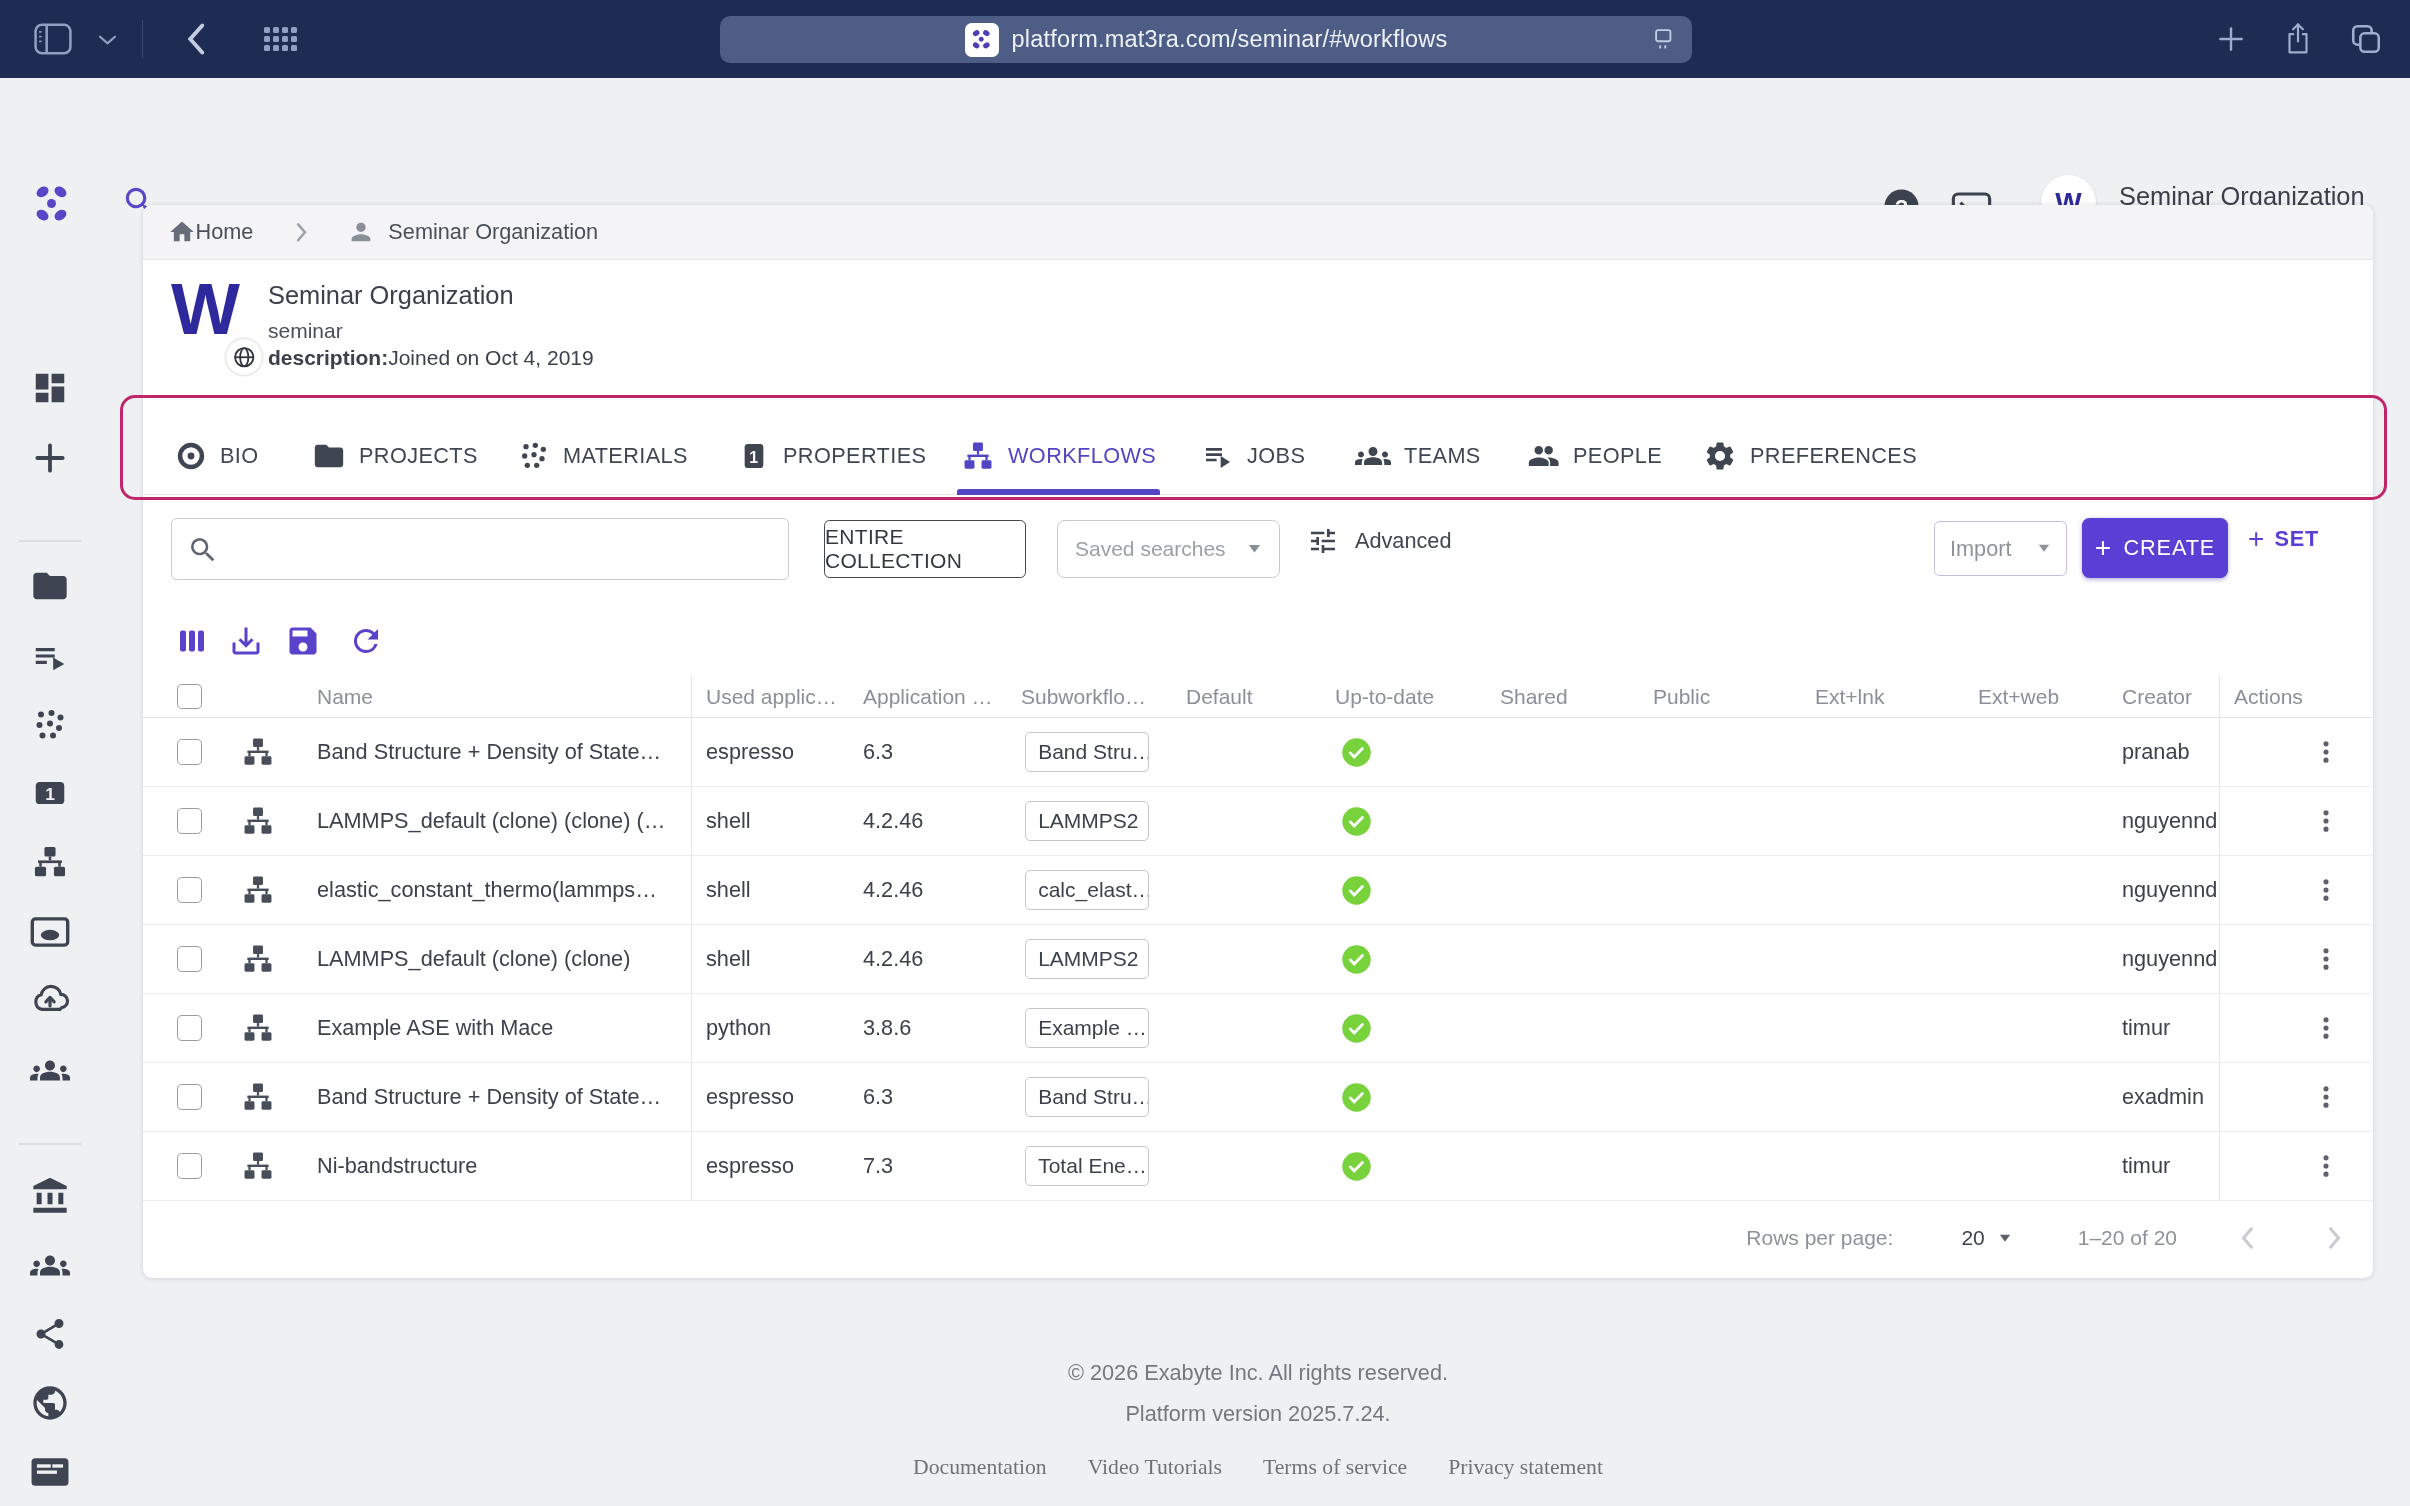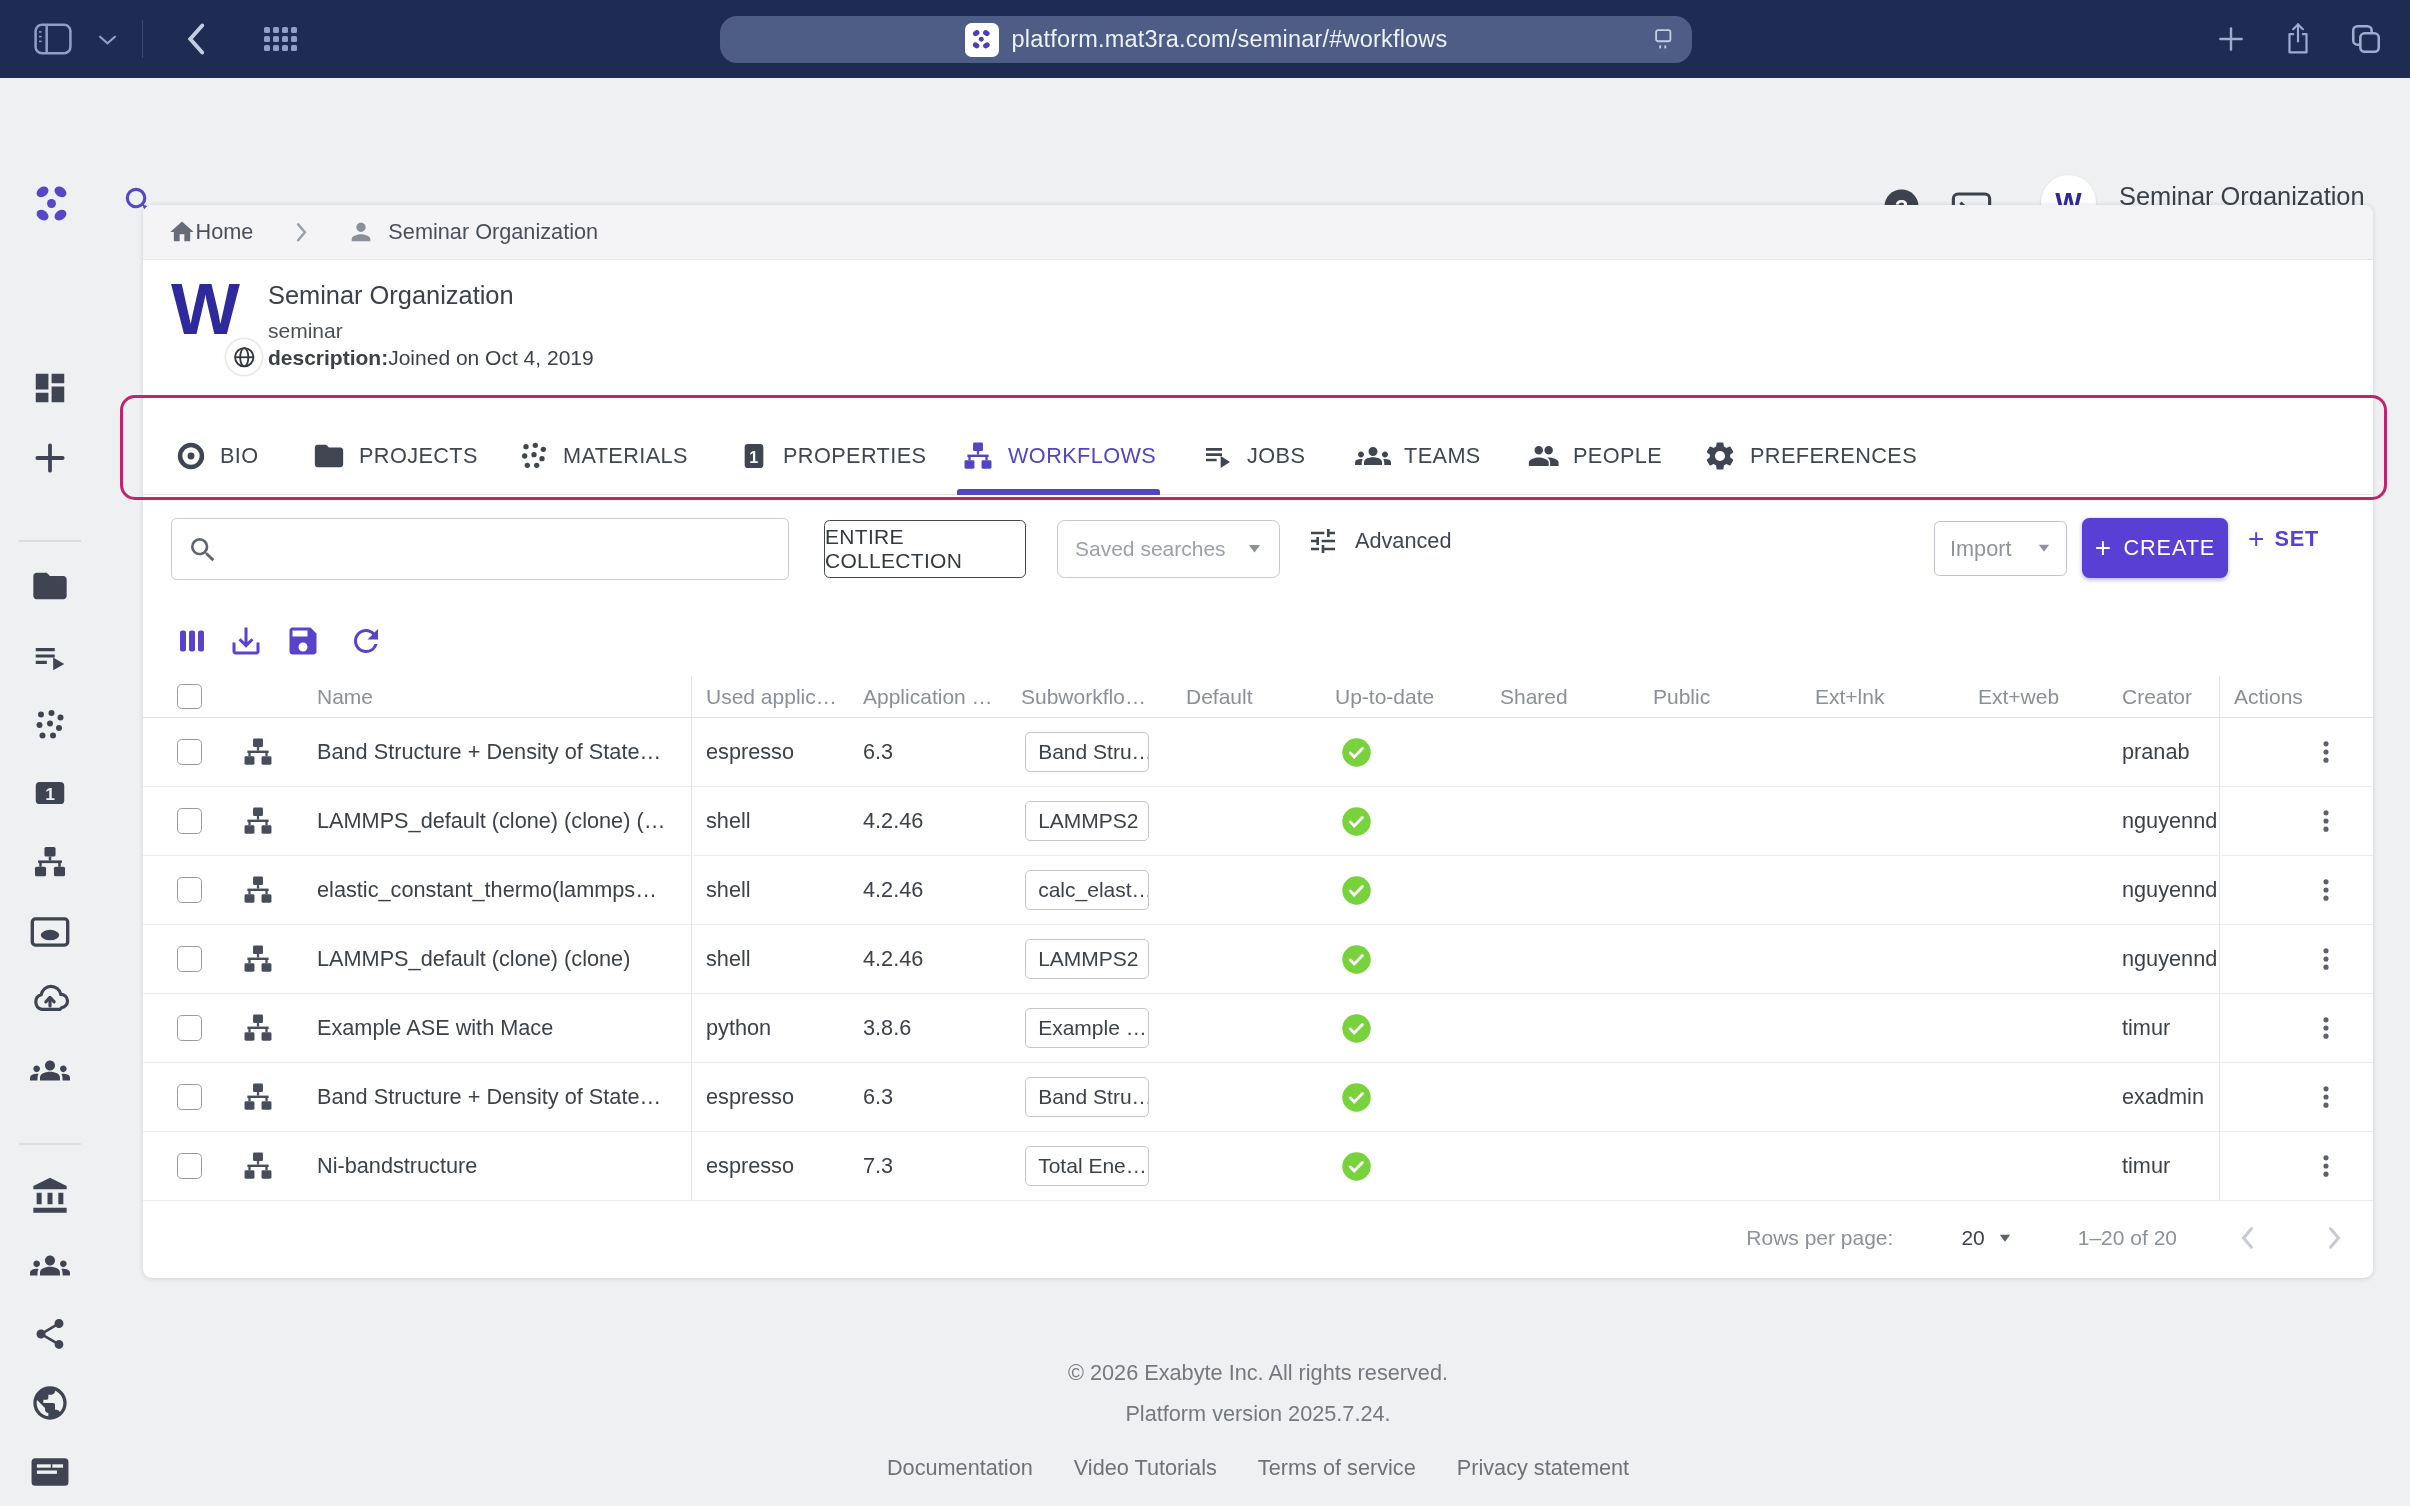--- a/index.html
+++ b/index.html
@@ -5,21 +5,21 @@
   * { margin:0; padding:0; box-sizing:border-box; }
   html,body { width:2411px; height:1507px; }
   body { font-family:"Liberation Sans","DejaVu Sans",sans-serif; background:#eff0f2; overflow:hidden; }
   .page { position:relative; width:2411px; height:1507px; }
 
   
   .topbar { position:absolute; left:0; top:0; width:2411px; height:78px; background:#1e2b53; }
   .tb-left { position:absolute; left:34px; top:0; height:78px; display:flex; align-items:center; gap:24.5px; color:#8fa0c4; }
   .tb-div { width:0.9px; height:38px; background:#3a486f; }
   .tb-right { position:absolute; right:28px; top:0; height:78px; display:flex; align-items:center; gap:36px; color:#9cadce; }
-  .urlpill { position:absolute; left:720px; top:16px; width:972px; height:47px; background:#4d5d86; border-radius:17px; display:flex; align-items:center; justify-content:center; gap:13px; }
+  .urlpill { position:absolute; left:720px; top:16px; width:972px; height:47px; background:#4d5d86; border-radius:10px; display:flex; align-items:center; justify-content:center; gap:13px; }
   .urlpill .favicon { width:34px; height:34px; background:#fff; border-radius:6.6px; display:flex; align-items:center; justify-content:center; }
   .url-text { color:#eef1f7; font-size:23.5px; font-weight:500; letter-spacing:0.2px; }
   .reader-ic { position:absolute; right:17px; top:11.3px; color:#c2cde2; }
 
   
   .appheader { position:absolute; left:0; top:78px; width:2411px; height:110px; }
   .logo { position:absolute; left:30px; top:104px; }
   .hdr-search { position:absolute; left:121px; top:105px; color:#5747c8; cursor:pointer; }
   .help-ic { position:absolute; left:1881px; top:108px; }
   .console-ic { position:absolute; left:1951px; top:113px; display:flex; align-items:center; gap:5.6px; color:#3c434f; }
@@ -93,21 +93,21 @@
   .pagination { position:absolute; left:0; top:1004px; width:2230px; height:58px; display:flex; align-items:center; justify-content:flex-end; padding-right:28px; color:#8d919b; font-size:21px; }
   .pg-select { display:flex; align-items:center; gap:13px; margin-left:68px; color:#3c414c; cursor:pointer; }
   .pg-range { margin-left:66px; color:#8d919b; }
   .pg-nav { margin-left:60px; color:#c8cbd0; display:flex; gap:66px; }
   .pg-nav svg { cursor:default; }
 
   
   .footer { position:absolute; left:143px; top:1360px; width:2230px; text-align:center; color:#75787e; font-size:21.7px; }
   .footer .v { margin-top:15px; }
   .flinks { margin-top:28px; display:flex; justify-content:center; gap:41px; color:#6f7277; }
-  .flinks span { cursor:pointer; }
+  .flinks span { cursor:pointer;font-family:Liberation Serif, serif; }
 
   svg { display:block; }
 </style>
 </head>
 <body>
 
 <div class="page">
 
   <div class="topbar">
     <div class="tb-left">

